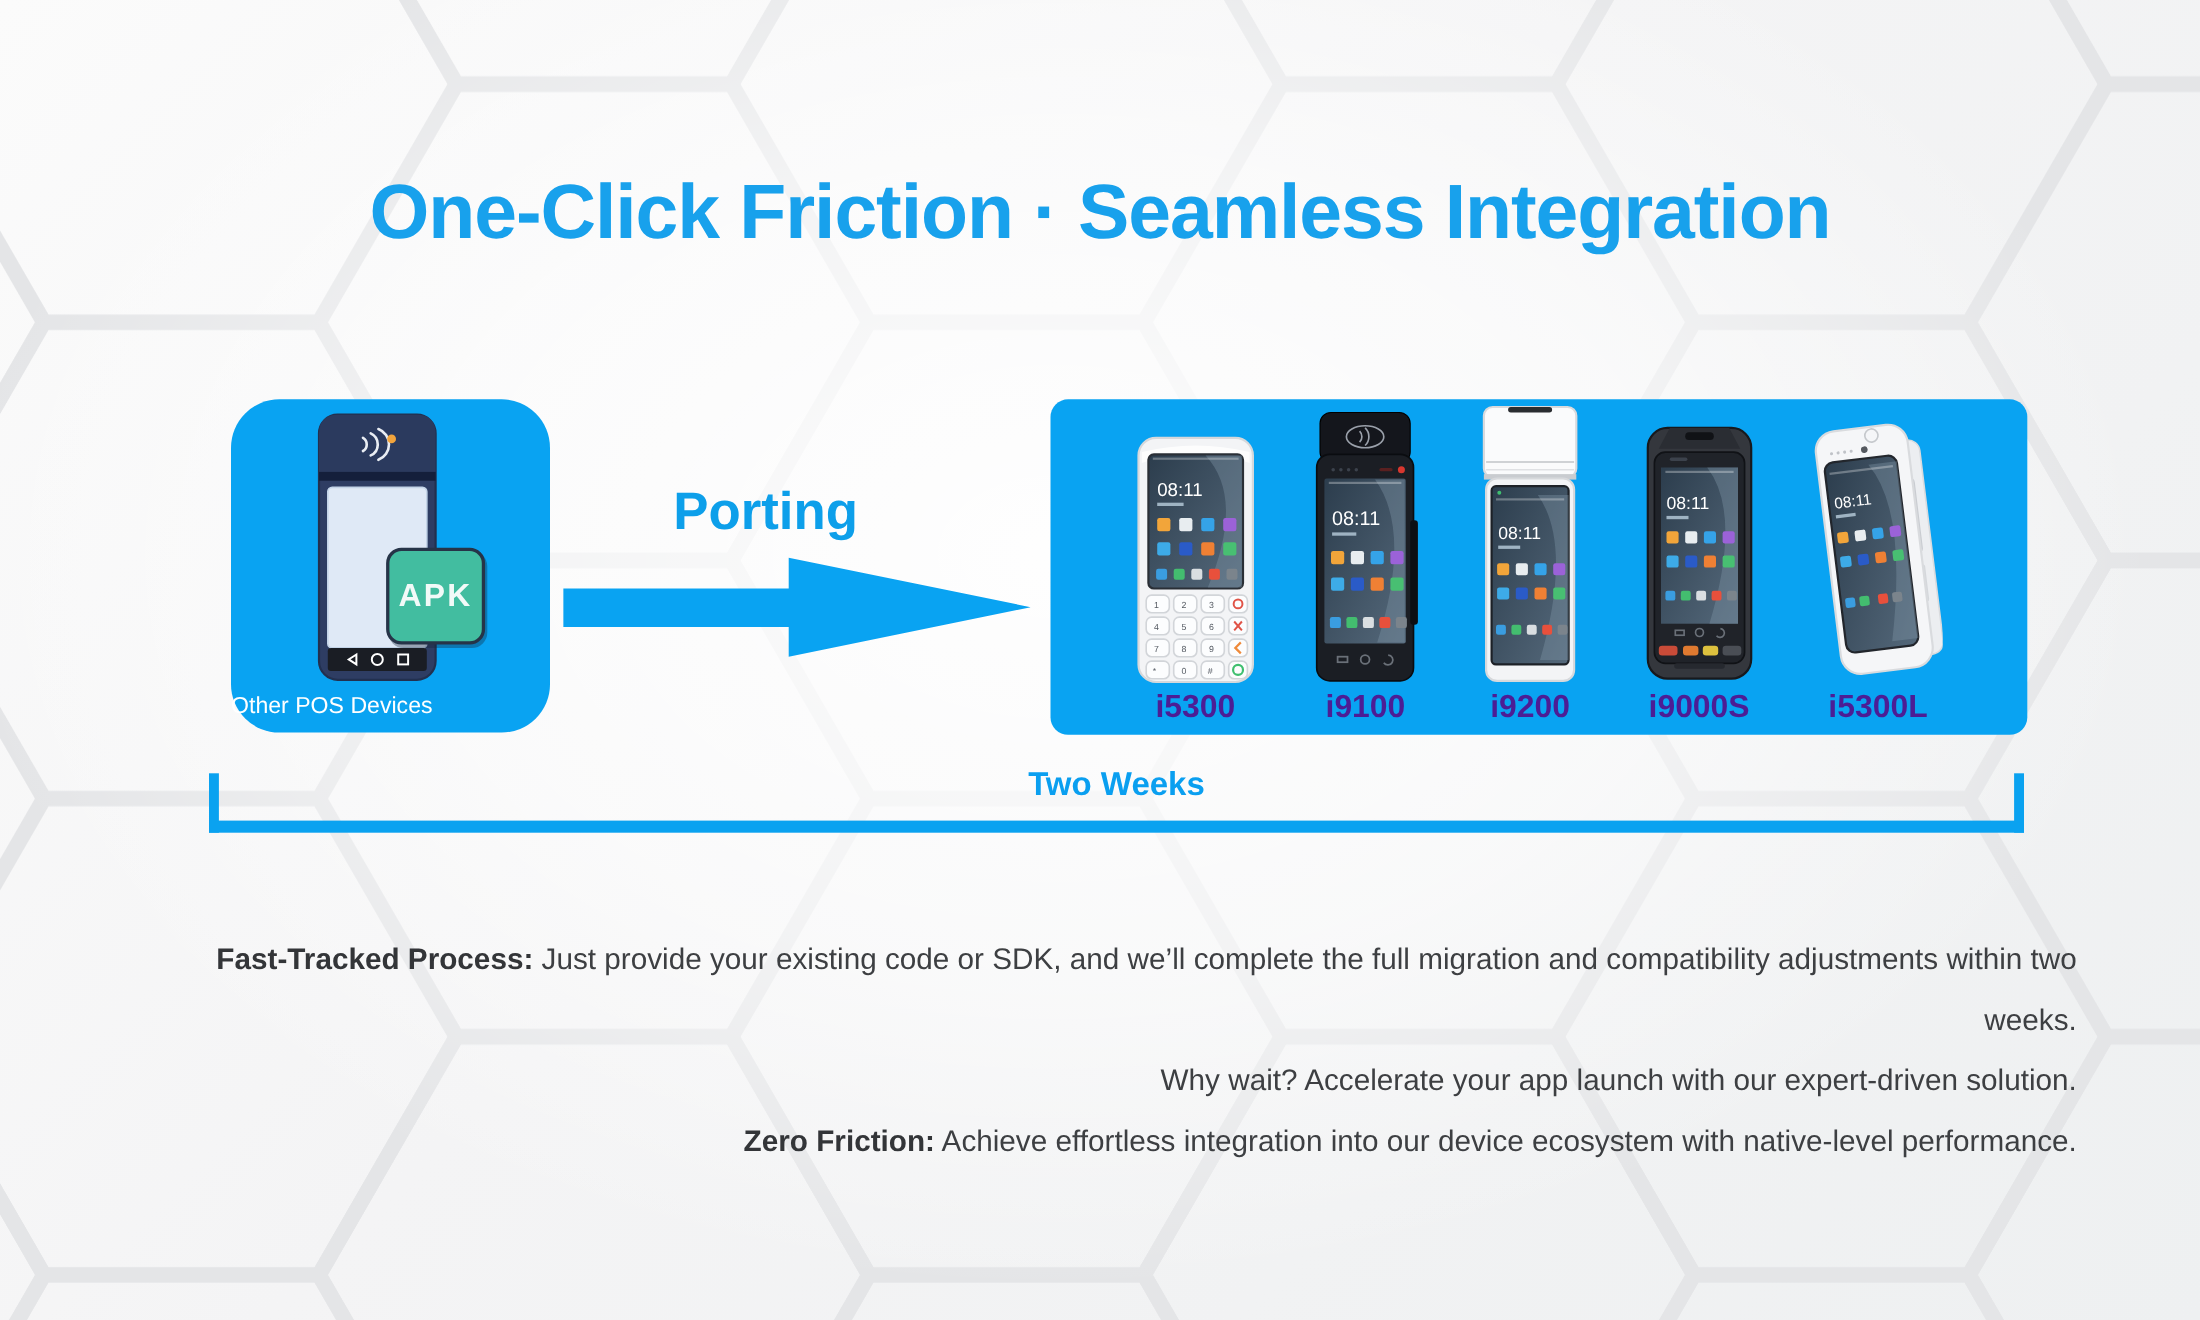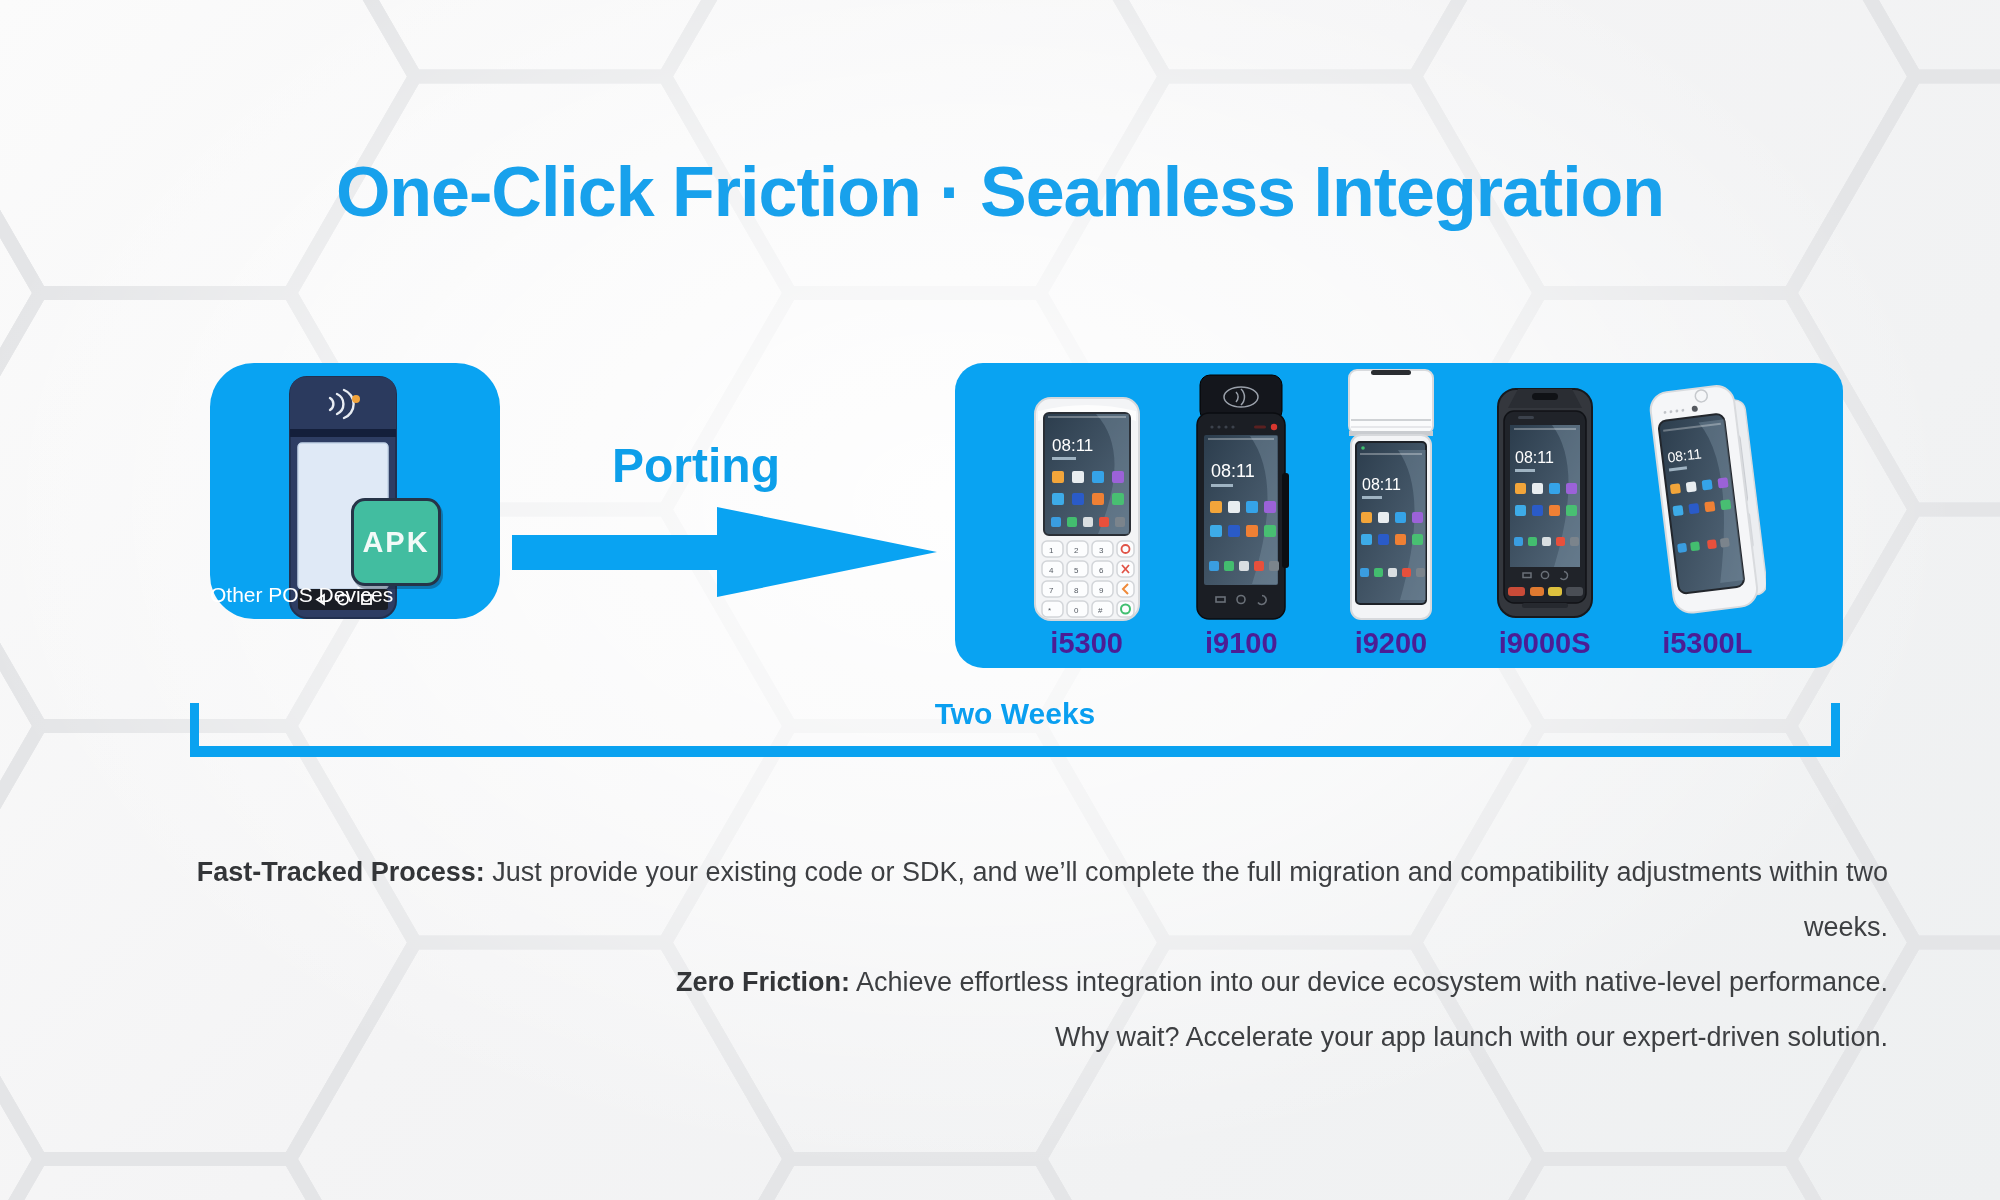--- a/index.html
+++ b/index.html
@@ -10,21 +10,21 @@
   }
   .hexbg{position:absolute;inset:0;}
   .glow{position:absolute;inset:0;
     background:radial-gradient(ellipse at 48% 42%, rgba(255,255,255,0.92) 0%, rgba(255,255,255,0.55) 38%, rgba(255,255,255,0) 68%);}
   .title{
     position:absolute;left:0;right:0;top:152px;margin:0;text-align:center;
     font-size:70px;font-weight:700;color:#18a1ec;letter-spacing:-1px;
   }
   
   .source-box{
-    position:absolute;left:210px;top:363px;width:290px;height:256px;
+    position:absolute;left:210px;top:363px;width:290px;height:303px;
     background:#09a3f2;border-radius:44px;
   }
   .src-device{position:absolute;left:78px;top:12px;}
   .apk-badge{
     position:absolute;left:141px;top:135px;width:84px;height:82px;
     background:#42bda0;border:3px solid #263448;border-radius:14px;
     display:flex;align-items:center;justify-content:center;
     box-shadow:2px 3px 0 rgba(20,35,55,0.35);
   }
   .apk-badge span{font-size:29px;font-weight:700;color:#f2faf8;letter-spacing:2px;}
@@ -34,21 +34,21 @@
   }
   
   .porting{
     position:absolute;left:526px;top:438px;width:340px;text-align:center;
     font-size:48px;font-weight:700;color:#0d9fea;
   }
   .arrow{position:absolute;left:512px;top:506px;}
   
   .target-box{
     position:absolute;left:955px;top:363px;width:888px;height:305px;
-    background:#09a3f2;border-radius:28px;
+    background:#09a3f2;border-radius:16px;
     display:flex;justify-content:space-evenly;align-items:flex-end;
     padding:0 26px;box-sizing:border-box;
   }
   .dev-cell{display:flex;flex-direction:column;align-items:center;justify-content:flex-end;padding-bottom:8px;}
   .dev-label{margin-top:4px;font-size:29px;font-weight:700;color:#4c1d95;}
   
   .bracket{
     position:absolute;left:190px;top:703px;width:1650px;height:54px;
     border-left:9px solid #0aa2f0;border-right:9px solid #0aa2f0;border-bottom:11px solid #0aa2f0;
     box-sizing:border-box;
@@ -371,17 +371,17 @@
       <div class="dev-label">i5300L</div>
     </div>
   </div>
 
   <div class="bracket">
     <div class="bracket-label">Two Weeks</div>
   </div>
 
   <div class="copy">
     <p><strong>Fast-Tracked Process:</strong><span> Just provide your existing code or SDK, and we’ll complete the full migration and compatibility adjustments within two weeks.</span></p>
+    <p><span>Why wait? Accelerate your app launch with our expert-driven solution.</span></p>
     <p><strong>Zero Friction:</strong><span> Achieve effortless integration into our device ecosystem with native-level performance.</span></p>
-    <p><span>Why wait? Accelerate your app launch with our expert-driven solution.</span></p>
   </div>
 
 </div>
 
 </body></html>

